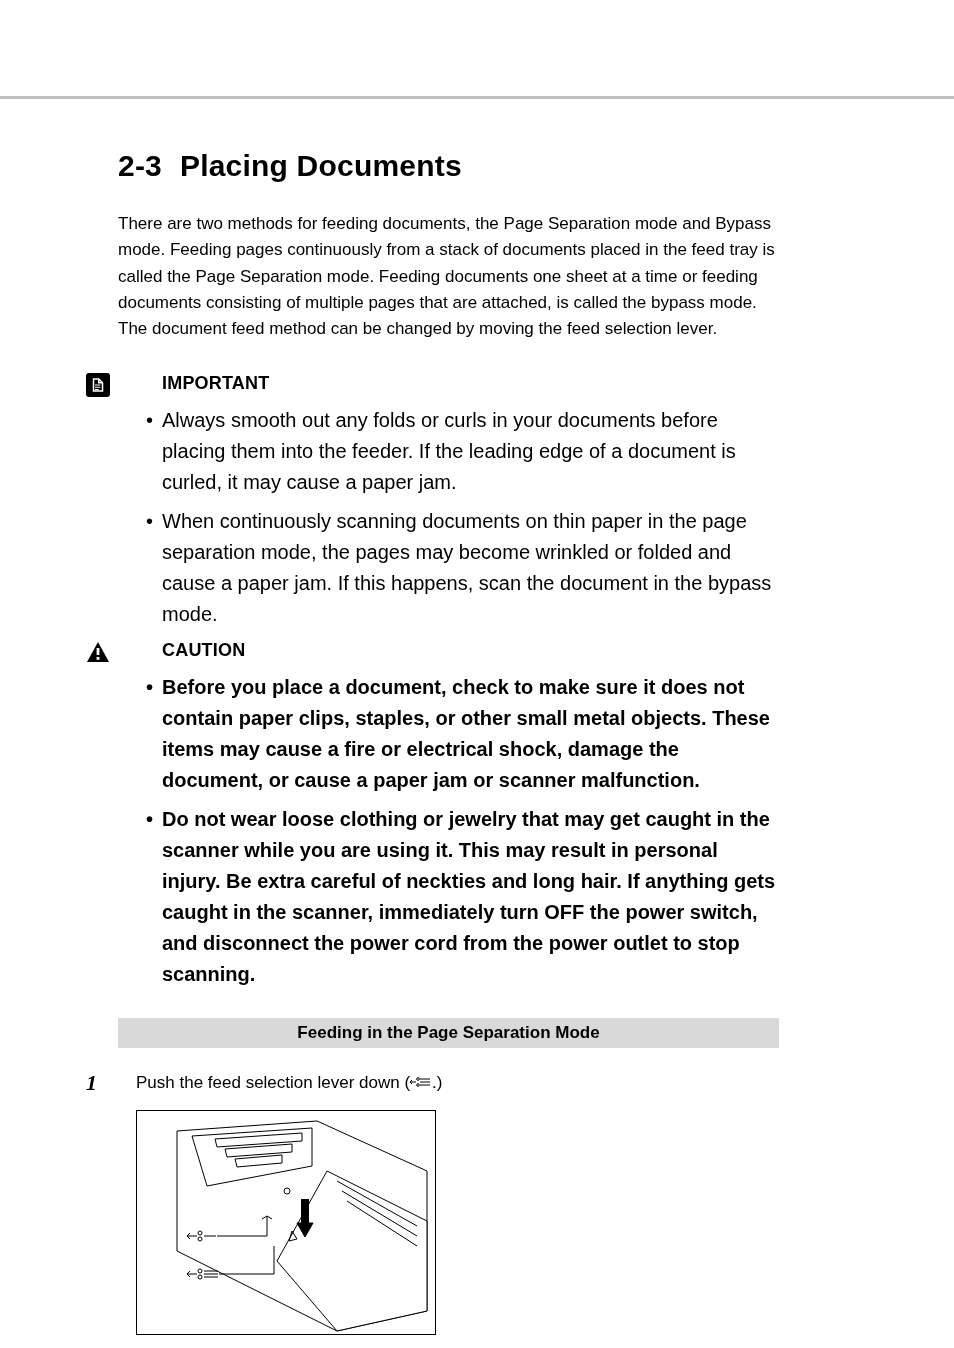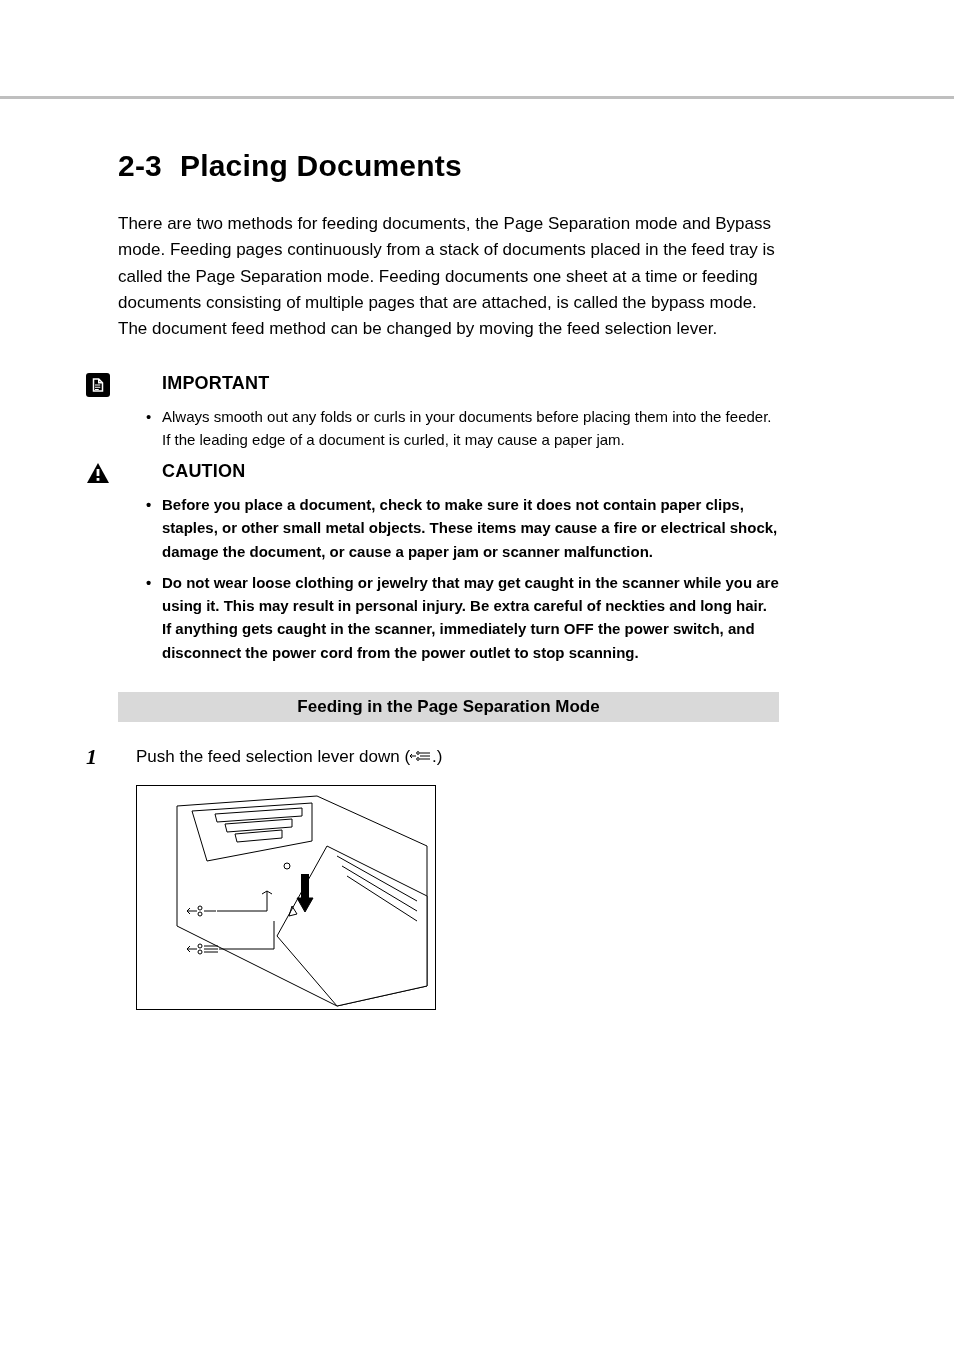--- a/index.html
+++ b/index.html
@@ -10,21 +10,21 @@
   h1.section-title { font-size: 30px; font-weight: bold; margin-bottom: 28px; letter-spacing: 0.2px; }
   h1.section-title .num { display: inline-block; margin-right: 18px; }
   p.body { font-size: 17px; line-height: 1.55; margin-bottom: 30px; }
   .callout { display: flex; align-items: flex-start; margin-top: 6px; margin-left: -32px; gap: 44px; }
   .callout .icon { width: 24px; height: 24px; margin-right: 8px; flex: 0 0 24px; }
   .callout .icon.info { background:#000; border-radius:3px; display:flex; align-items:center; justify-content:center; }
   .callout .icon.info svg { width:18px; height:18px; }
   .callout .icon.warn svg { width:24px; height:24px; }
   .callout h2 { font-size: 18px; font-weight: bold; letter-spacing: 0.2px; }
   ul.bullets { list-style: none; margin: 8px 0 10px 28px; }
-  ul.bullets li { position: relative; padding-left: 16px; font-size: 15px; line-height: 1.55; margin-bottom: 8px; }
+  ul.bullets li { position: relative; padding-left: 16px; font-size: 20px; line-height: 1.55; margin-bottom: 8px; }
   ul.bullets li::before { content: "•"; position: absolute; left: 0; top: 0; }
   ul.bullets.bold li { font-weight: bold; }
   .subheading-bar { background: #d9d9d9; padding: 5px 10px; font-size: 17px; font-weight: bold; margin: 28px 0 22px 0; text-align: center; }
   .step { display:flex; align-items:flex-start; margin-left: -32px; }
   .step .stepnum { font-style: italic; font-weight: bold; font-size: 22px; width: 32px; flex: 0 0 32px; line-height:1.2; font-family: Georgia, 'Times New Roman', serif; }
   .step .steptext { font-size:17px; line-height:1.55; padding-left: 18px; }
   .figure { margin: 14px 0 0 18px; border: 1px solid #000; width: 300px; height: 225px; position: relative; background: #fff; }
   .glyph { display:inline-block; vertical-align:middle; }
 </style>
 </head>
@@ -45,20 +45,21 @@
     <span class="icon info">
       <svg viewBox="0 0 24 24">
             <path d="M6 4 h7 l5 5 v11 h-12 z M13 4 v5 h5" fill="none" stroke="#fff" stroke-width="2"></path>
             <path d="M8 12 h7 M8 15 h7 M8 18 h5" stroke="#fff" stroke-width="1.5"></path>
           </svg>
     </span>
     <h2>IMPORTANT</h2>
   </div>
   <ul class="bullets">
     <li>Always smooth out any folds or curls in your documents before placing them into the feeder. If the leading edge of a document is curled, it may cause a paper jam.</li>
+    <li>When continuously scanning documents on thin paper in the page separation mode, the pages may become wrinkled or folded and cause a paper jam. If this happens, scan the document in the bypass mode.</li>
   </ul>
 
   <div class="callout">
     <span class="icon warn">
       <svg viewBox="0 0 24 24">
             <path d="M12 2 L23 22 L1 22 Z" fill="#000"></path>
             <rect x="10.6" y="8" width="2.8" height="7" fill="#fff"></rect>
             <rect x="10.6" y="17" width="2.8" height="2.8" fill="#fff"></rect>
           </svg>
     </span>

